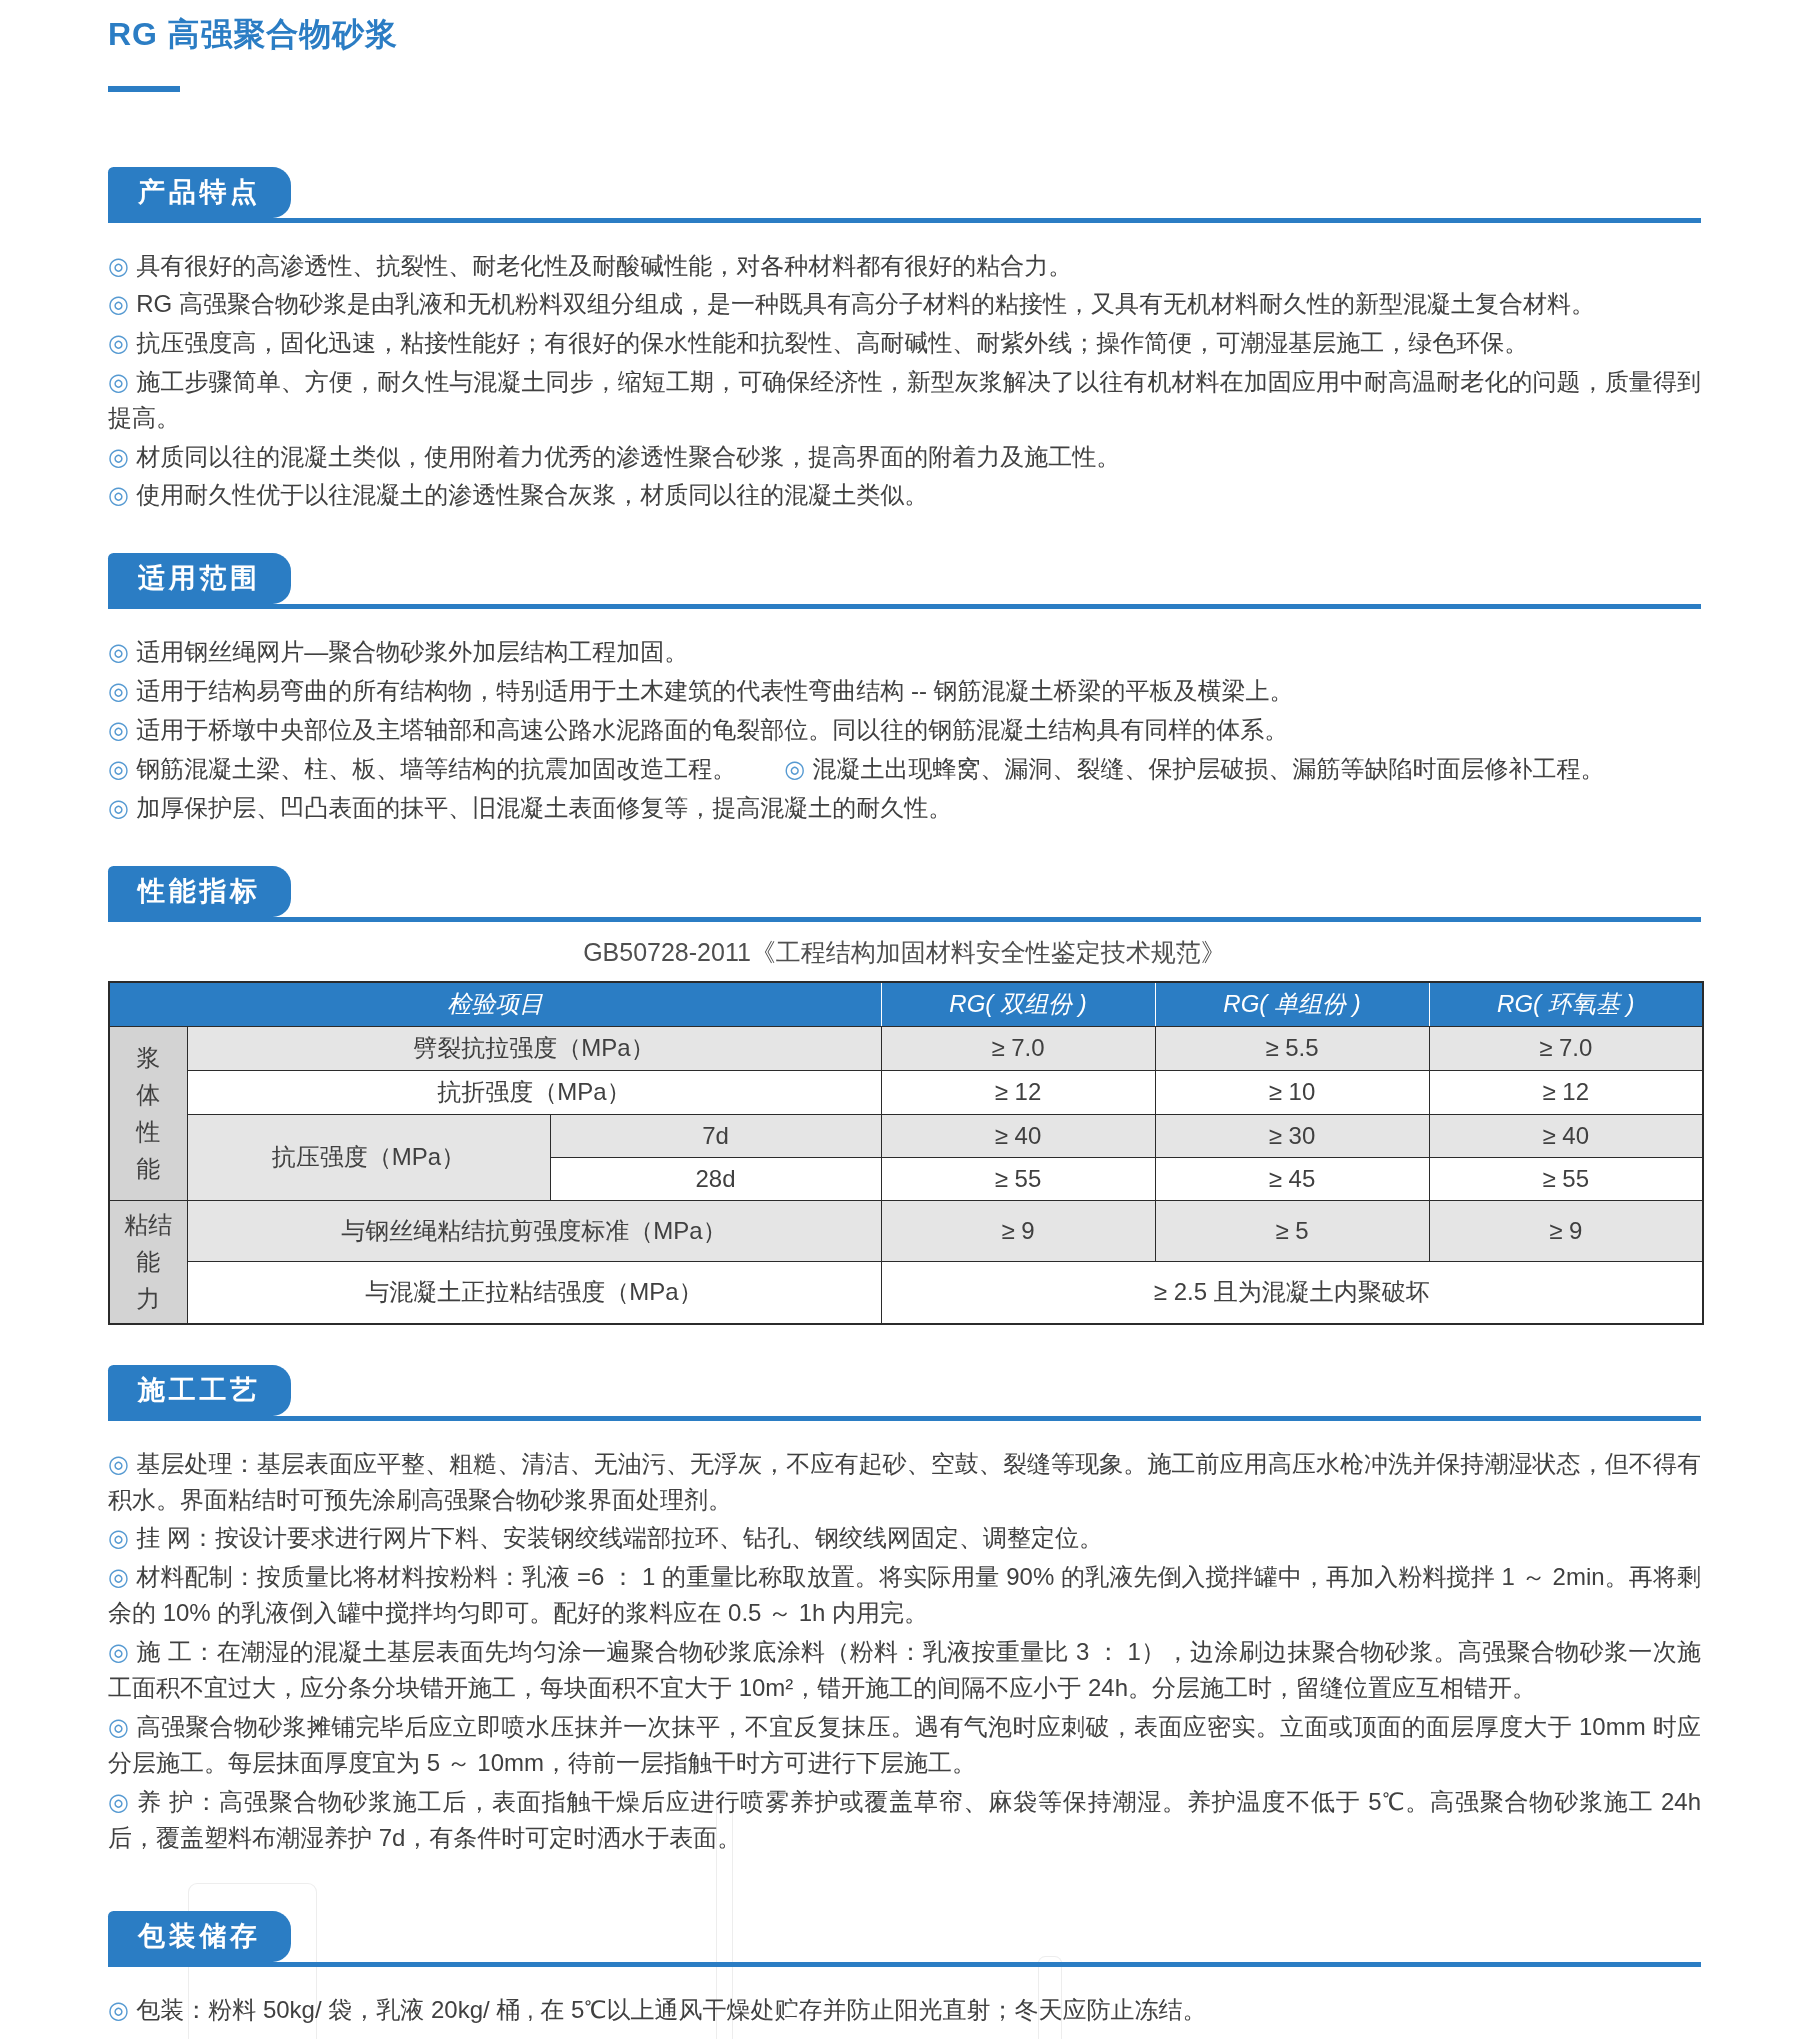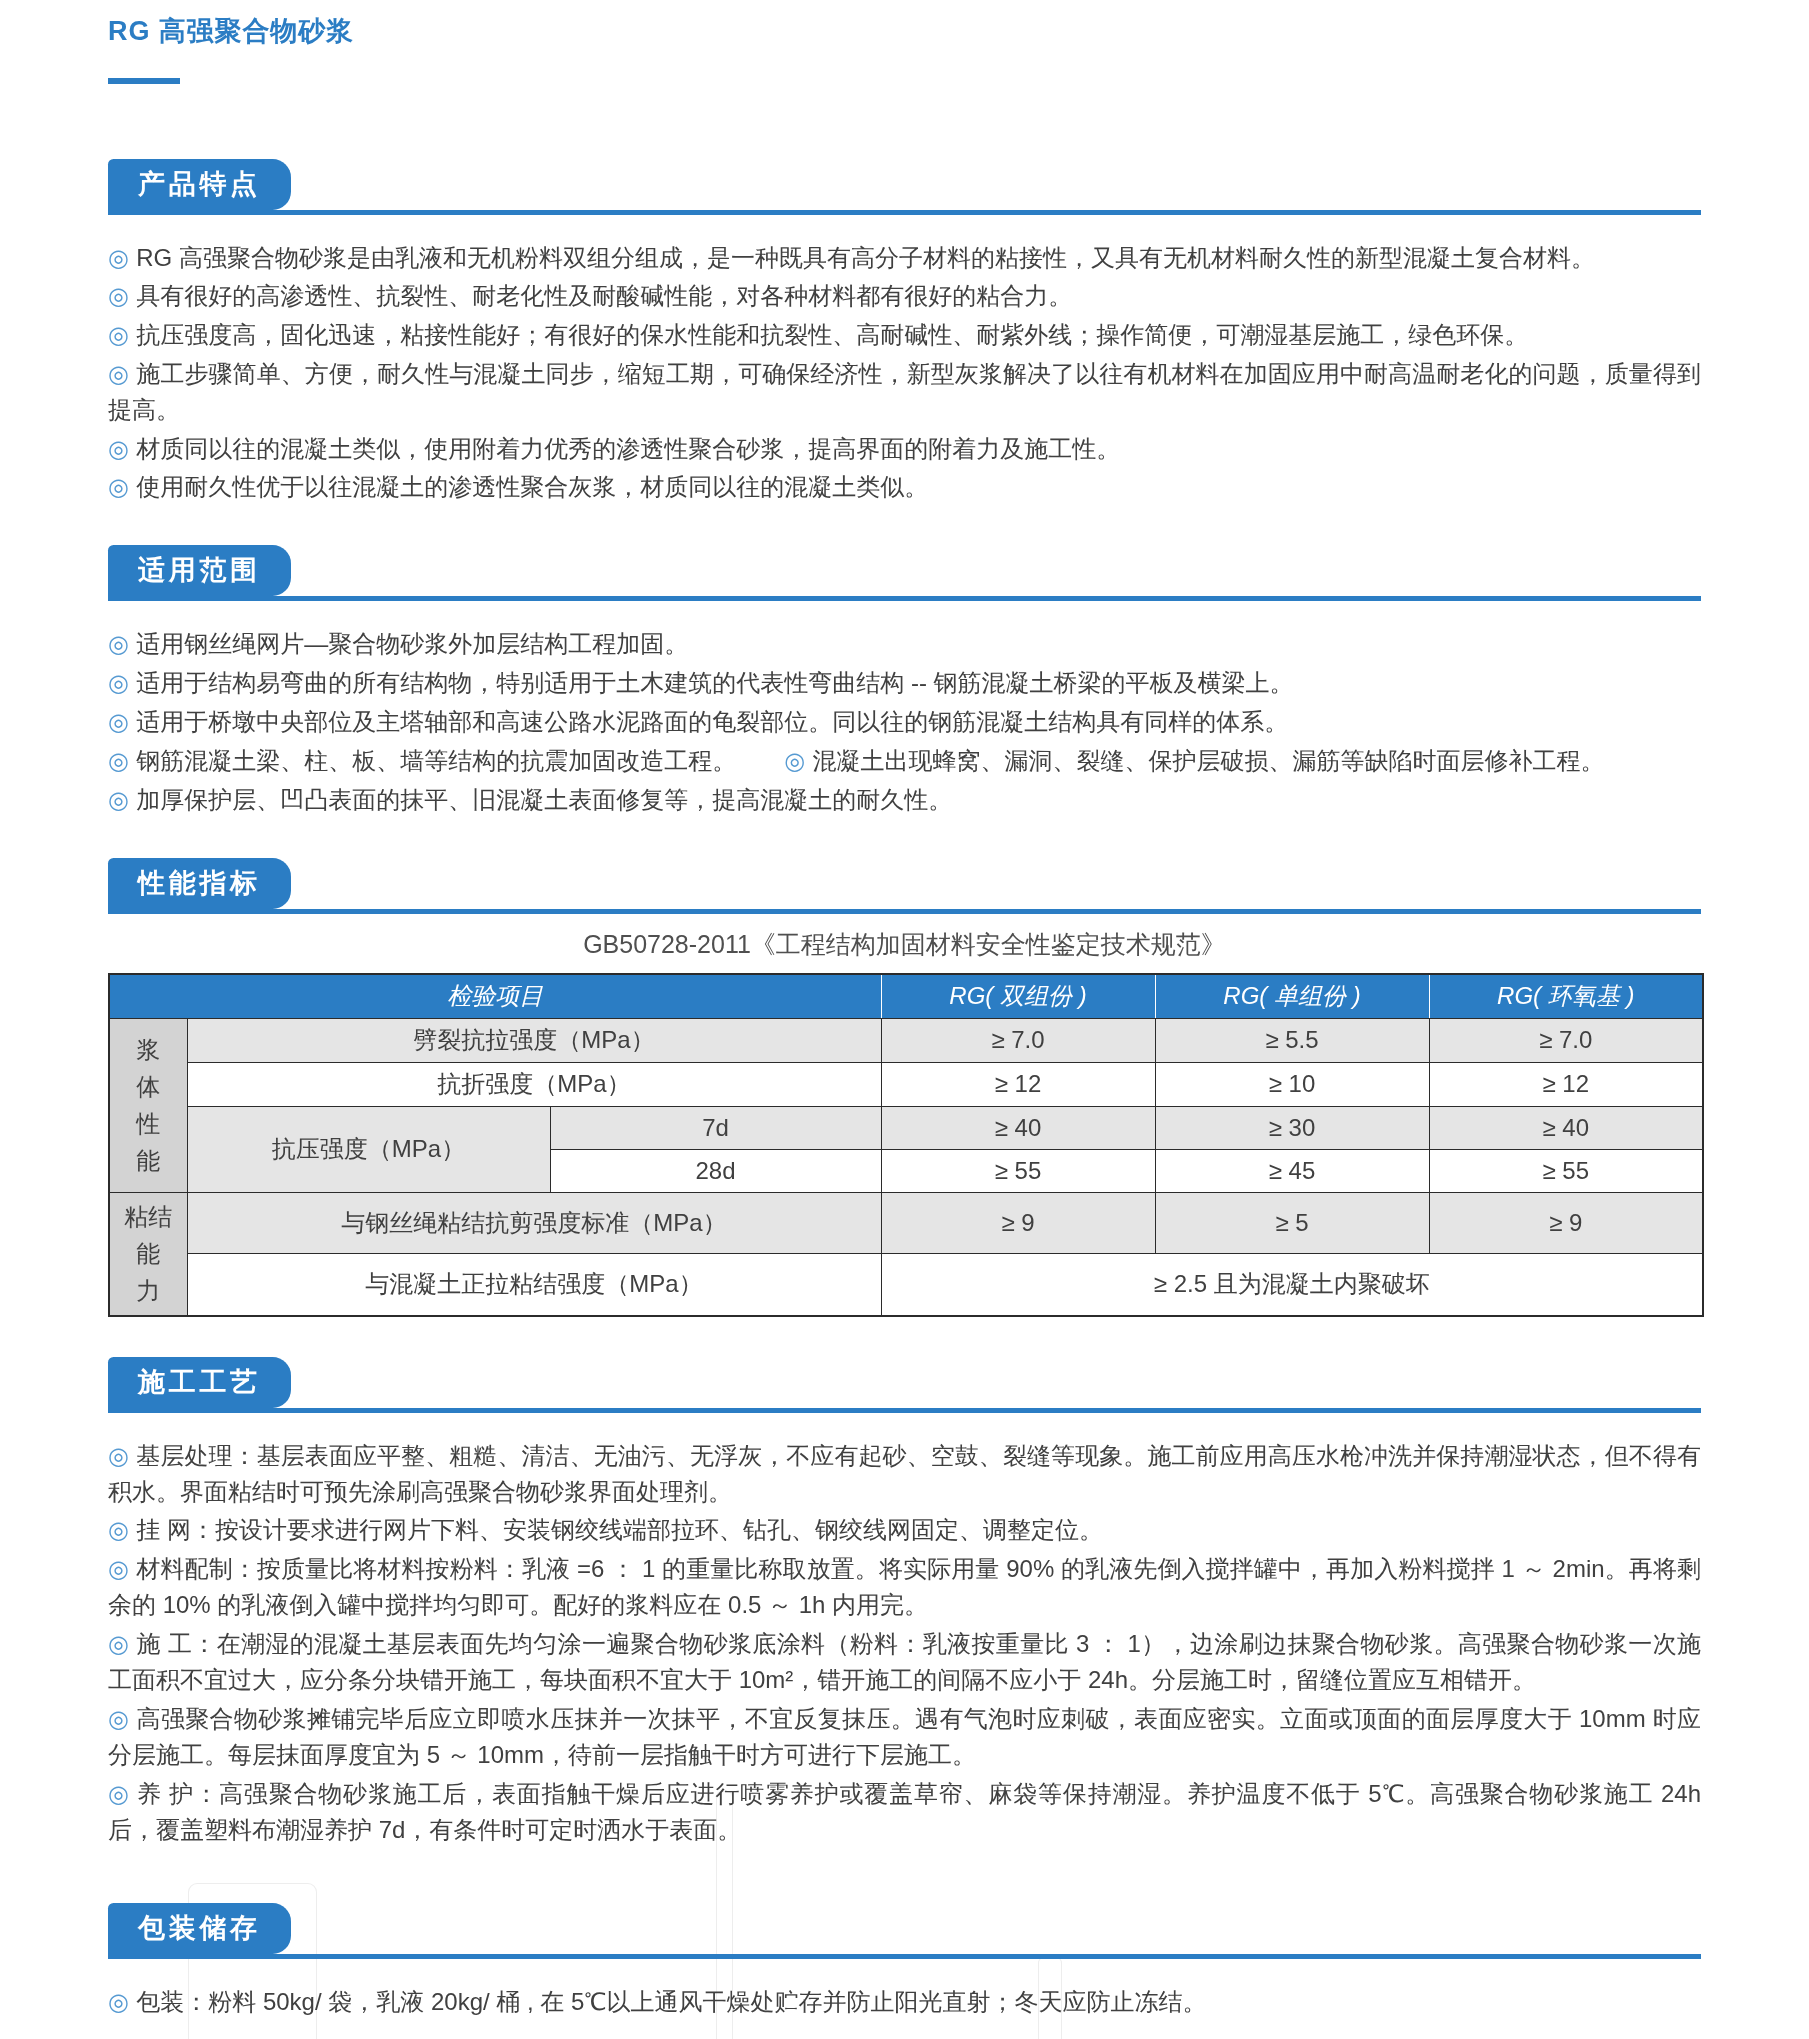--- a/index.html
+++ b/index.html
@@ -5,21 +5,21 @@
   * { margin:0; padding:0; box-sizing:border-box; }
   html,body { background:#ffffff; }
   body {
     width:1809px; height:2040px; overflow:hidden; position:relative;
     font-family:"Liberation Sans", sans-serif;
     color:#404040; font-size:24px;
   }
   .content { position:relative; z-index:1; padding:0 108px; }
 
   
-  .page-title { padding-top:13px; font-size:27px; font-weight:bold; color:#2b7dc4; letter-spacing:0.9px; }
+  .page-title { padding-top:13px; font-size:32px; font-weight:bold; color:#2b7dc4; letter-spacing:0.9px; }
   .title-underline { width:72px; height:5.5px; background:#2b7dc4; margin-top:29px; }
 
   
   .sec-head { border-bottom:5.5px solid #2b7dc4; line-height:0; }
   .sec-badge {
     display:inline-block; background:#2b7dc4; color:#ffffff;
     font-size:27px; font-weight:bold; letter-spacing:3.7px;
     line-height:51px; height:51px; padding:0 30px;
     border-radius:5.5px 18.4px 18.4px 0;
     vertical-align:bottom;
@@ -60,22 +60,22 @@
 
 <div class="content">
 
   <h1 class="page-title">RG 高强聚合物砂浆</h1>
   <div class="title-underline"></div>
 
   <div class="sec-head mt-first">
     <span class="sec-badge">产品特点</span>
   </div>
   <div class="sec-body">
+    <p class="bullet-line"><span class="bullet">◎</span><span>具有很好的高渗透性、抗裂性、耐老化性及耐酸碱性能，对各种材料都有很好的粘合力。</span></p>
     <p class="bullet-line"><span class="bullet">◎</span><span>RG 高强聚合物砂浆是由乳液和无机粉料双组分组成，是一种既具有高分子材料的粘接性，又具有无机材料耐久性的新型混凝土复合材料。</span></p>
-    <p class="bullet-line"><span class="bullet">◎</span><span>具有很好的高渗透性、抗裂性、耐老化性及耐酸碱性能，对各种材料都有很好的粘合力。</span></p>
     <p class="bullet-line"><span class="bullet">◎</span><span>抗压强度高，固化迅速，粘接性能好；有很好的保水性能和抗裂性、高耐碱性、耐紫外线；操作简便，可潮湿基层施工，绿色环保。</span></p>
     <p class="bullet-line"><span class="bullet">◎</span><span>施工步骤简单、方便，耐久性与混凝土同步，缩短工期，可确保经济性，新型灰浆解决了以往有机材料在加固应用中耐高温耐老化的问题，质量得到提高。</span></p>
     <p class="bullet-line"><span class="bullet">◎</span><span>材质同以往的混凝土类似，使用附着力优秀的渗透性聚合砂浆，提高界面的附着力及施工性。</span></p>
     <p class="bullet-line"><span class="bullet">◎</span><span>使用耐久性优于以往混凝土的渗透性聚合灰浆，材质同以往的混凝土类似。</span></p>
   </div>
 
   <div class="sec-head mt-std">
     <span class="sec-badge">适用范围</span>
   </div>
   <div class="sec-body">

